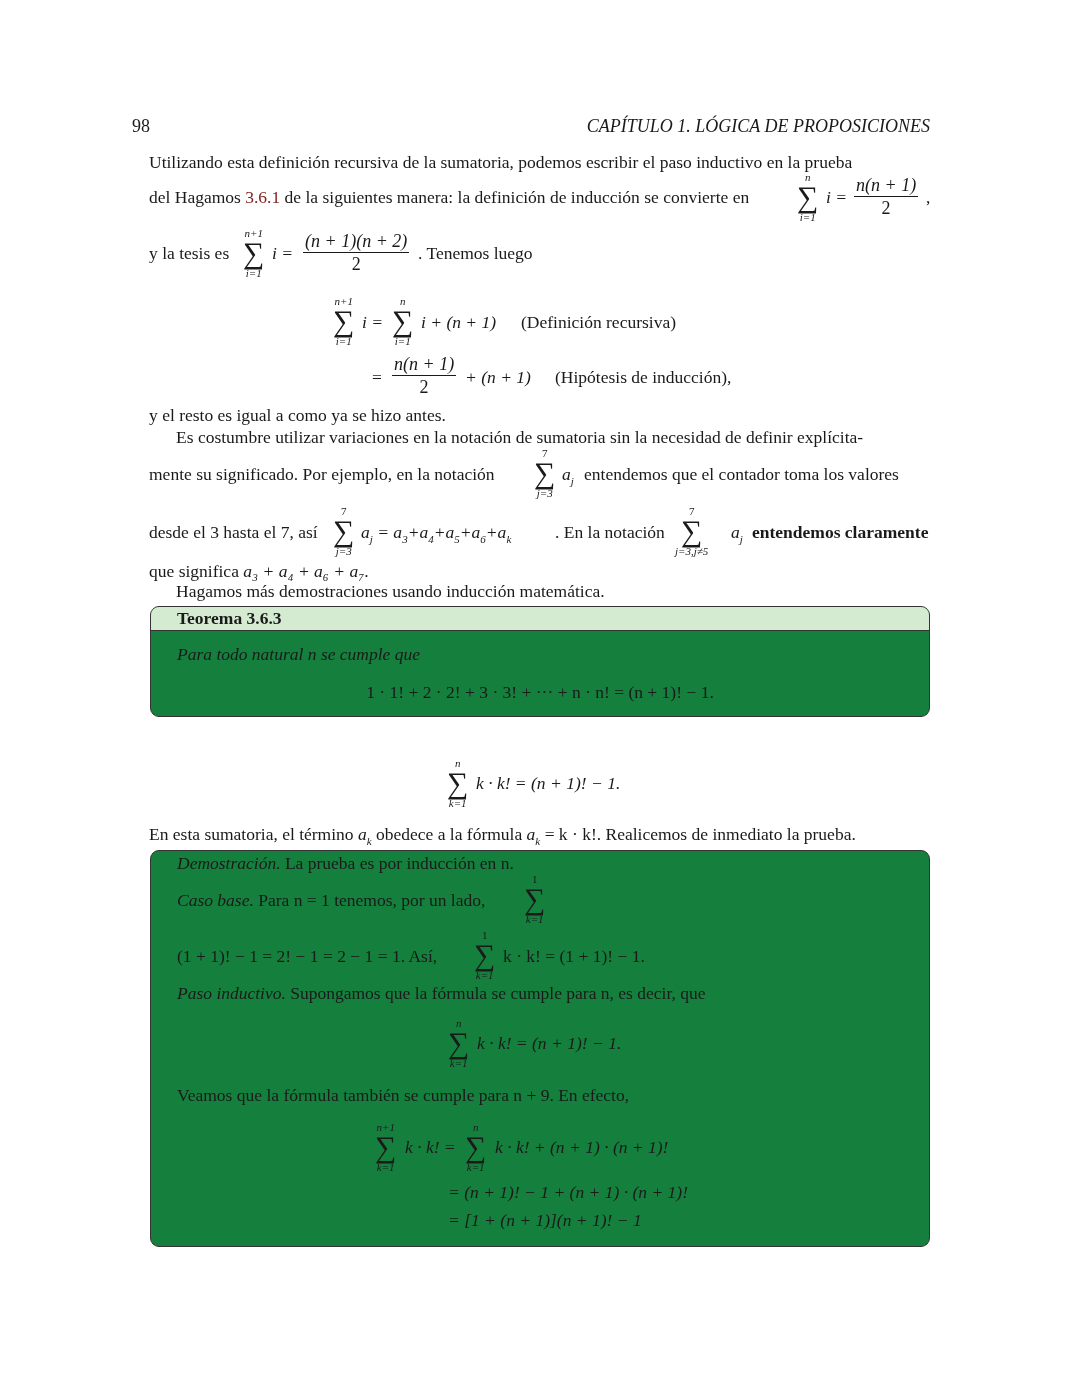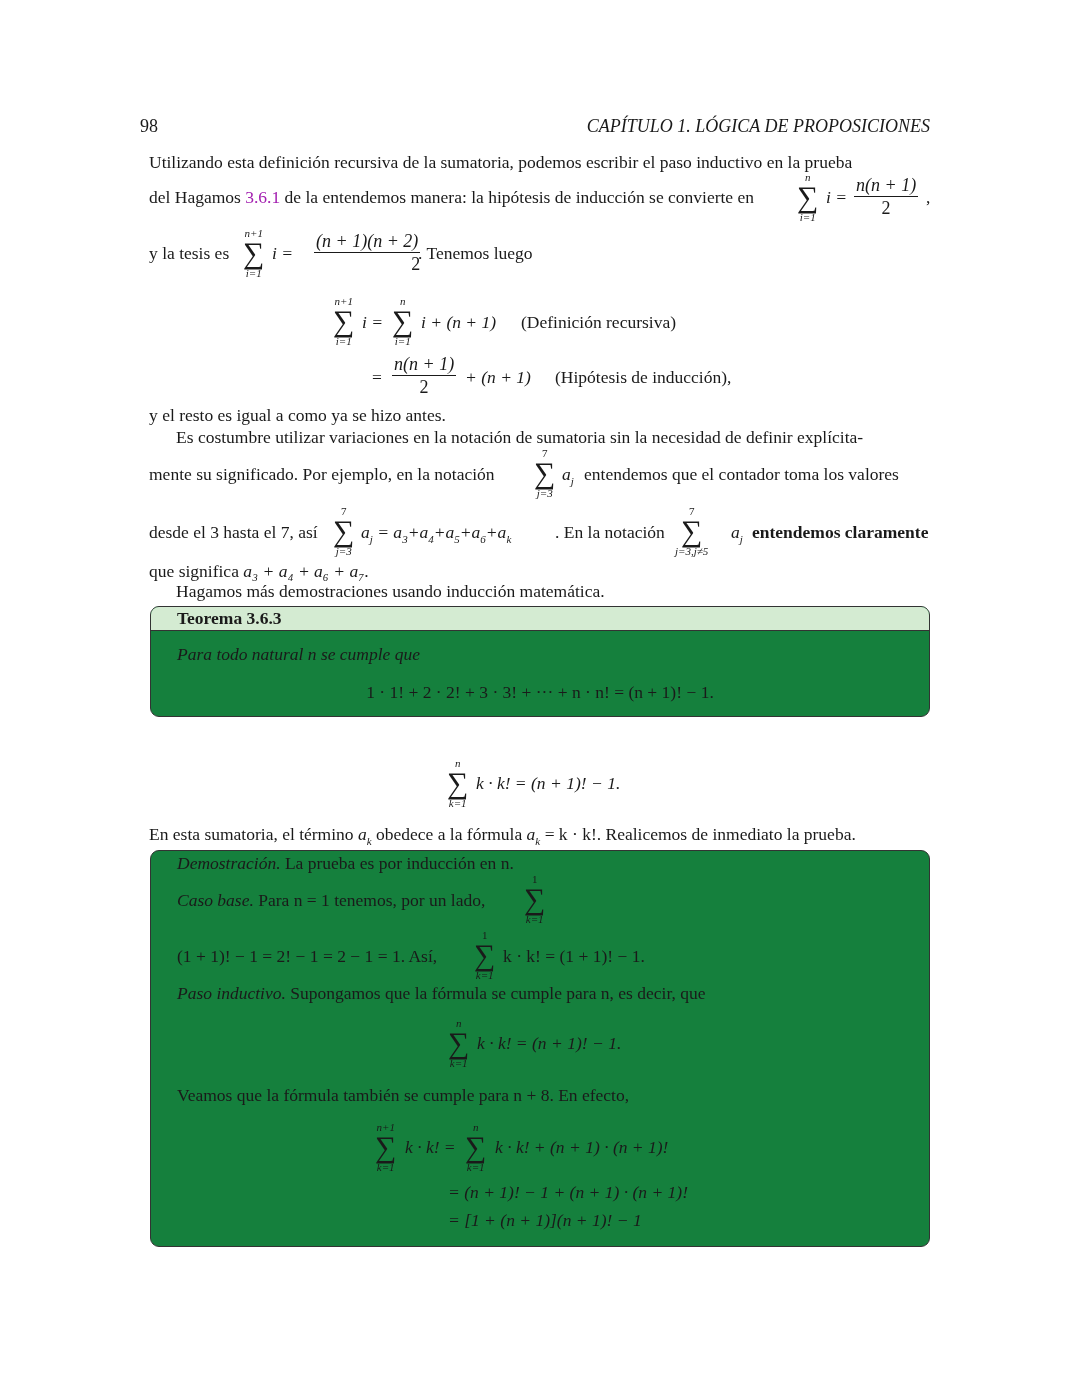--- a/index.html
+++ b/index.html
@@ -19,48 +19,48 @@
   .box { position: absolute; border: 1.3px solid #333; border-radius: 9px; background: #15803d; }
   .thm-head { position: absolute; left: 0; top: 0; right: 0; height: 23px; background: #d4ebd2; border-bottom: 1.3px solid #333; border-radius: 8px 8px 0 0; }
   .thm-title { position: absolute; left: 26px; top: 1px; font-family: "Liberation Serif", serif; font-weight: bold; font-size: 17.5px; }
   sub, sup { font-size: 11px; }
 </style>
 </head>
 <body>
 
 <div class="page">
 
-  <div class="running-head" style="left:140px;">98</div>
+  <div class="running-head" style="left:132px;">98</div>
   <div class="running-head it" style="right:150px;">CAPÍTULO 1.  LÓGICA DE PROPOSICIONES</div>
 
   <div class="txt" style="left:149px; top:151px; width:781px; text-align:justify;">Utilizando esta definición recursiva de la sumatoria, podemos escribir el paso inductivo en la prueba</div>
 
   <div class="txt" style="left:149px; top:186px;">
-    <span>del Hagamos </span><span class="link" style="color: #a21caf;">3.6.1</span><span> de la entendemos manera: la hipótesis de inducción se convierte en</span>
+    <span>del Hagamos </span><span class="link" style="color: #7f1d1d;">3.6.1</span><span> de la siguientes manera: la definición de inducción se convierte en</span>
   </div>
   <div class="sum" style="left:797px; top:171px;">
     <span class="up">n</span>
     <span class="sig">∑</span>
     <span class="lo">i=1</span>
   </div>
   <div class="txt it" style="left:826px; top:186px;">i =</div>
   <div class="frac it" style="left:854px; top:174px;">
     <span class="num">n(n + 1)</span>
     <span class="den" style="font-style:normal;">2</span>
   </div>
   <div class="txt" style="left:926px; top:186px;">,</div>
 
   <div class="txt" style="left:149px; top:242px;">y la tesis es</div>
   <div class="sum" style="left:243px; top:227px;">
     <span class="up">n+1</span>
     <span class="sig">∑</span>
     <span class="lo">i=1</span>
   </div>
   <div class="txt it" style="left:272px; top:242px;">i =</div>
-  <div class="frac it" style="left:314px; top:230px;text-align:right;">
+  <div class="frac it" style="left:303px; top:230px;">
     <span class="num">(n + 1)(n + 2)</span>
     <span class="den" style="font-style:normal;">2</span>
   </div>
   <div class="txt" style="left:418px; top:242px;">. Tenemos luego</div>
 
   <div class="sum" style="left:333px; top:295px;">
     <span class="up">n+1</span>
     <span class="sig">∑</span>
     <span class="lo">i=1</span>
   </div>
@@ -161,21 +161,21 @@
       <span class="it">Paso inductivo.</span><span> Supongamos que la fórmula se cumple para n, es decir, que</span>
     </div>
 
     <div class="sum" style="left:297px; top:166px;">
       <span class="up">n</span>
       <span class="sig">∑</span>
       <span class="lo">k=1</span>
     </div>
     <div class="txt it" style="left:326px; top:181px;">k · k! = (n + 1)! − 1.</div>
 
-    <div class="txt" style="left:26px; top:233px;">Veamos que la fórmula también se cumple para n + 8. En efecto,</div>
+    <div class="txt" style="left:26px; top:233px;">Veamos que la fórmula también se cumple para n + 9. En efecto,</div>
 
     <div class="sum" style="left:224px; top:270px;">
       <span class="up">n+1</span>
       <span class="sig">∑</span>
       <span class="lo">k=1</span>
     </div>
     <div class="txt it" style="left:254px; top:285px;">k · k! =</div>
     <div class="sum" style="left:314px; top:270px;">
       <span class="up">n</span>
       <span class="sig">∑</span>

